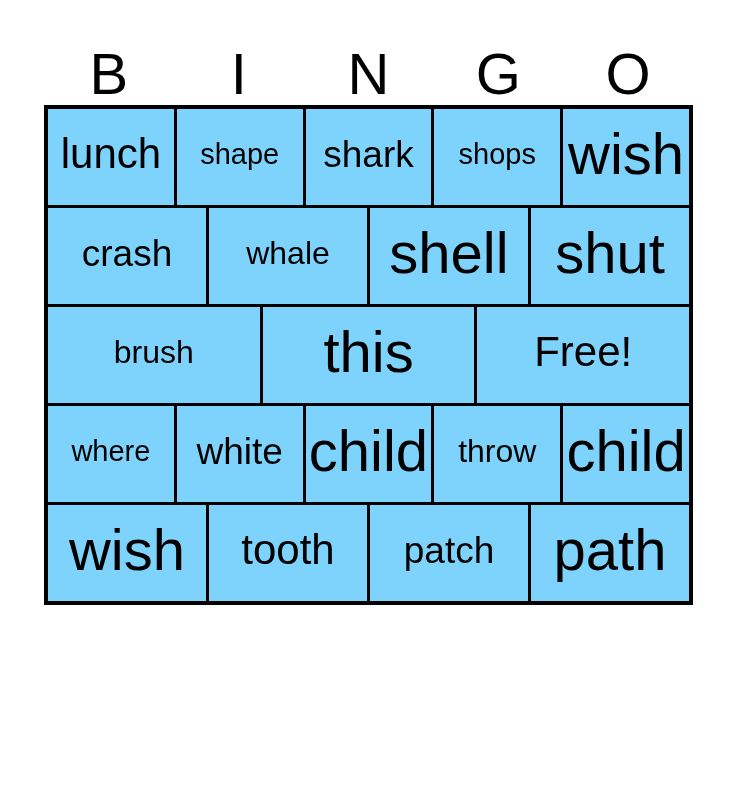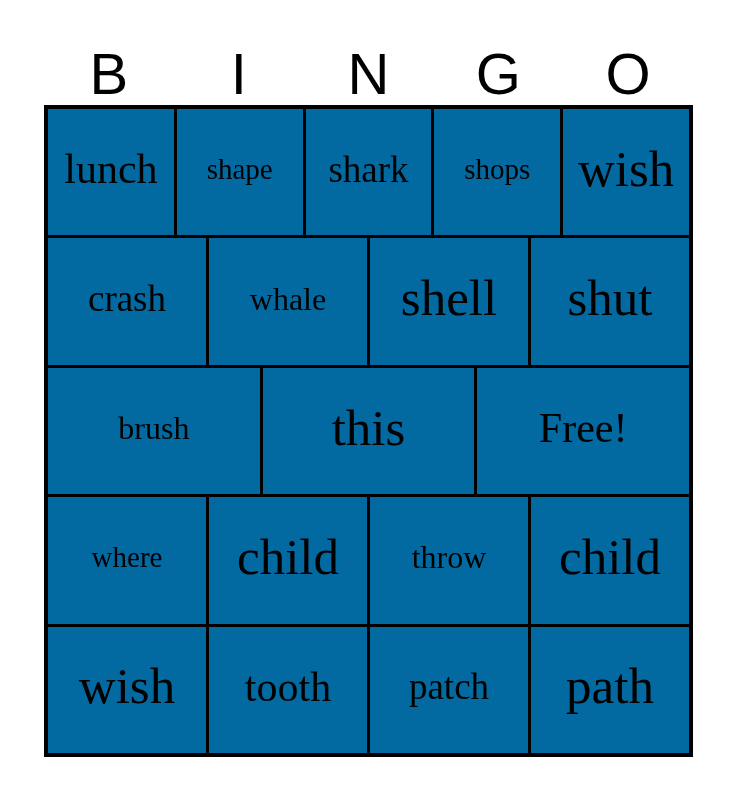--- a/index.html
+++ b/index.html
@@ -47,27 +47,26 @@
     display: block;
     padding-bottom: 2px;
   }
 
   
   #grid {
     position: absolute;
     left: 44px;
     top: 105px;
     width: 649px;
-    height: 652px;
+    height: 500px;
     box-sizing: border-box;
     border: 4px solid #000000;
     display: flex;
     flex-direction: column;
-    background: #0369a1;
-    font-family: Liberation Serif, serif;
+    background: #7dd3fc;
   }
   .grid-row {
     flex: 1 1 0;
     display: flex;
     border-bottom: 3px solid #000000;
     min-height: 0;
   }
   .grid-row:last-child {
     border-bottom: none;
   }
@@ -88,21 +87,21 @@
     display: block;
     white-space: nowrap;
     line-height: 1;
     text-align: center;
     font-weight: 400;
     position: relative;
     top: -3px;
   }
 
   
-  .sz-xl { font-size: 51px; }
+  .sz-xl { font-size: 58px; }
   .sz-lg { font-size: 42px; }
   .sz-md { font-size: 37px; }
   .sz-sm { font-size: 32px; }
   .sz-xs { font-size: 29px; }
 </style>
 </head>
 <body>
 
 <div id="card">
 
@@ -165,20 +164,23 @@
         </div>
         <div class="cell">
           <span class="cell-text sz-lg">Free!</span>
         </div>
       </div>
       <div class="grid-row">
         <div class="cell">
           <span class="cell-text sz-xs">where</span>
         </div>
         <div class="cell">
+          <span class="cell-text sz-md">white</span>
+        </div>
+        <div class="cell">
           <span class="cell-text sz-xl">child</span>
         </div>
         <div class="cell">
           <span class="cell-text sz-sm">throw</span>
         </div>
         <div class="cell">
           <span class="cell-text sz-xl">child</span>
         </div>
       </div>
       <div class="grid-row">

